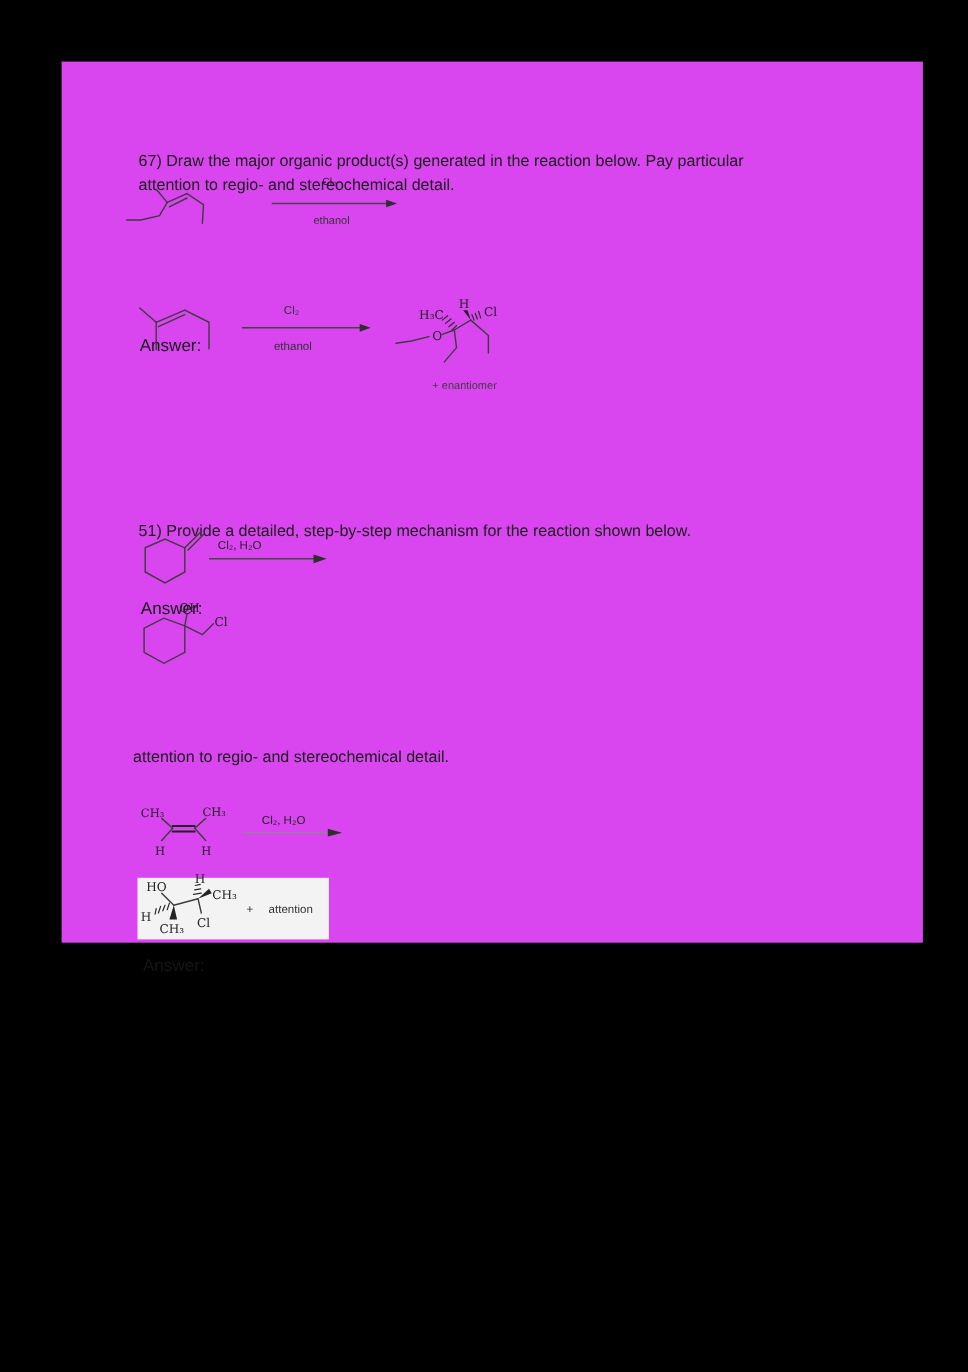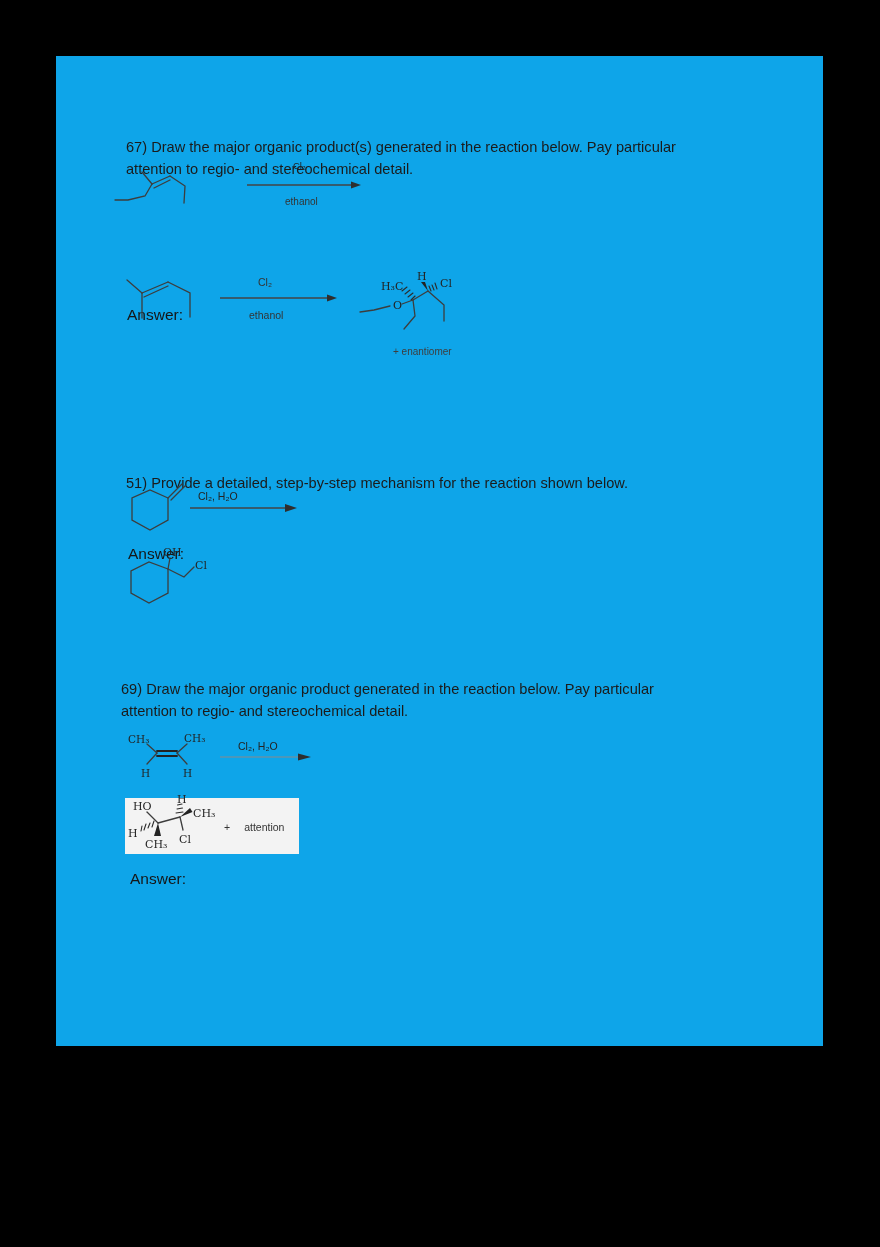--- a/index.html
+++ b/index.html
@@ -5,22 +5,23 @@
   html,body{margin:0;padding:0;}
   body{
     width:880px;height:1247px;
     background:#000;
     position:relative;
     overflow:hidden;
     font-family:"Liberation Sans", sans-serif;
   }
   .page{
     position:absolute;left:56px;top:56px;
-    width:767px;height:990px;
-    background:#0ea5e9;
+    width:767px;height:801px;
+    background:#d946ef;
+    padding-left:16px;
   }
   .abs{position:absolute;}
   .prompt{
     font-size:14.6px;line-height:21.5px;
     color:#1b1b1b;
     white-space:nowrap;
   }
   .answer-label{
     font-size:15.5px;color:#161616;white-space:nowrap;
   }
@@ -134,21 +135,20 @@
 
   <svg class="abs" style="left:68px;top:489px;" width="85" height="65" viewBox="0 0 85 65">
     <text class="atom-serif" x="39" y="11">OH</text>
     <path class="bond" d="M46,13 L44,24"></path>
     <path class="bond" d="M44,24 L25,17 L7,26 L7,48 L25,58 L44,48 Z"></path>
     <path class="bond" d="M44,24 L60,32 L70,22"></path>
     <text class="atom-serif" x="71" y="24">Cl</text>
   </svg>
 
   <div class="abs prompt" style="left:65px;top:623px;">
-    <div>69) Draw the major organic product generated in the reaction below. Pay particular</div>
     <div>attention to regio- and stereochemical detail.</div>
   </div>
 
   <svg class="abs" style="left:64px;top:672px;" width="95" height="55" viewBox="0 0 95 55">
     <text class="atom-serif-sm" x="8" y="15">CH₃</text>
     <text class="atom-serif-sm" x="64" y="14">CH₃</text>
     <path class="bond" d="M37,25 L27,16"></path>
     <path class="bond" d="M37,25 L27,36"></path>
     <path class="bond-bold" d="M37,23 L57,23"></path>
     <path class="bond-bold" d="M37,28 L57,28"></path>

